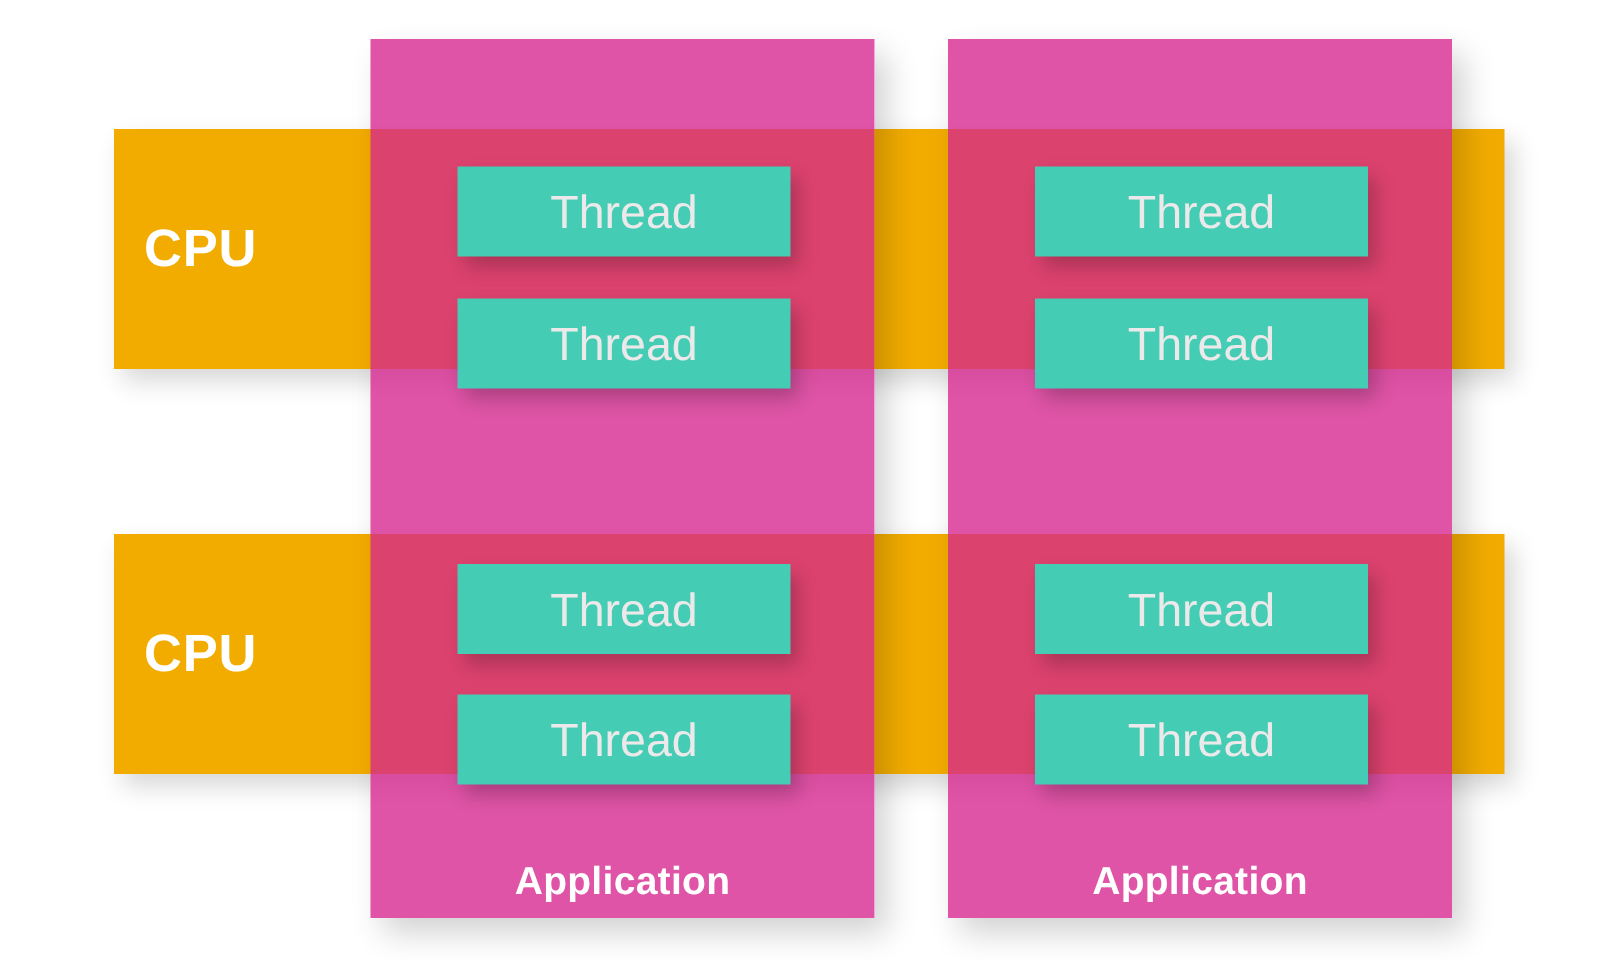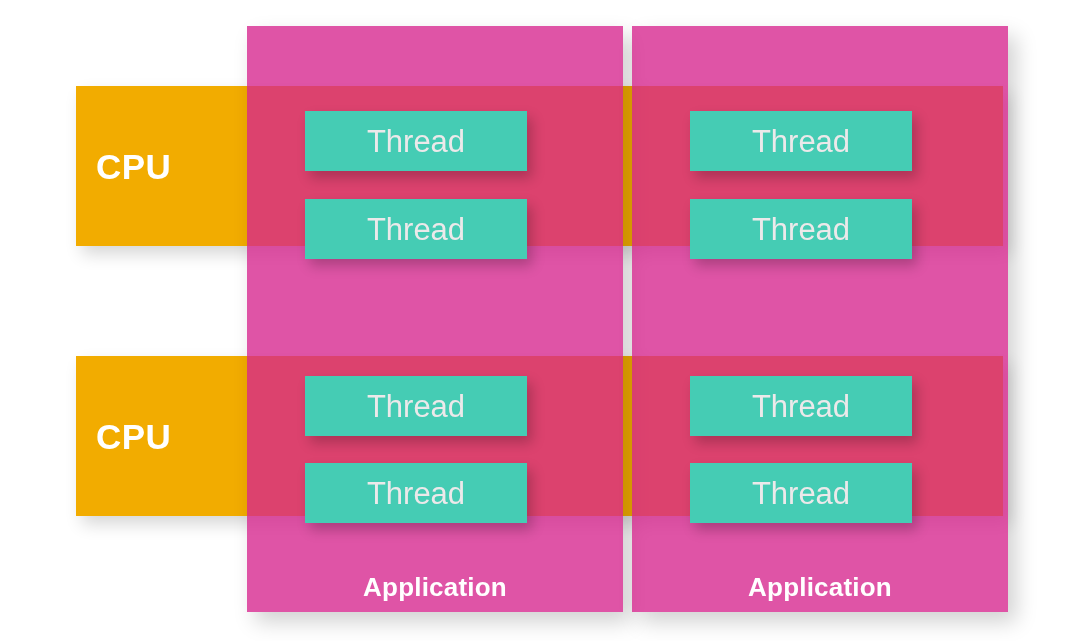--- a/index.html
+++ b/index.html
@@ -46,21 +46,20 @@
   }
 
   
   .app-column {
     position: absolute;
     top: 26px;
     height: 586px;
     width: 336px;
     background: var(--app-color, rgba(214, 36, 141, 0.78));
     box-shadow: 8px 10px 20px rgba(0, 0, 0, 0.18);
-    padding-left: 40px;
   }
   #app-column-0 { left: 247px; }
   #app-column-1 { left: 632px; }
 
   .app-label {
     position: absolute;
     left: 0;
     right: 0;
     bottom: 12px;
     text-align: center;

